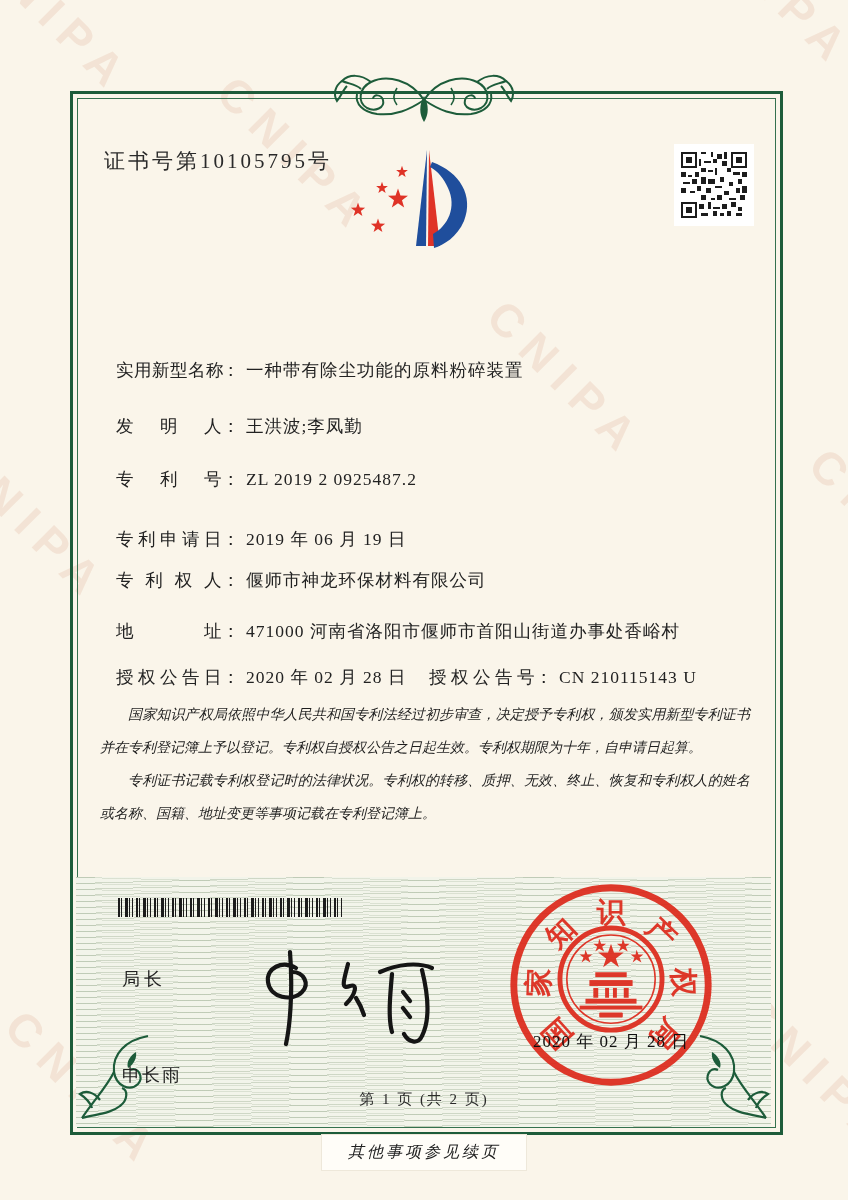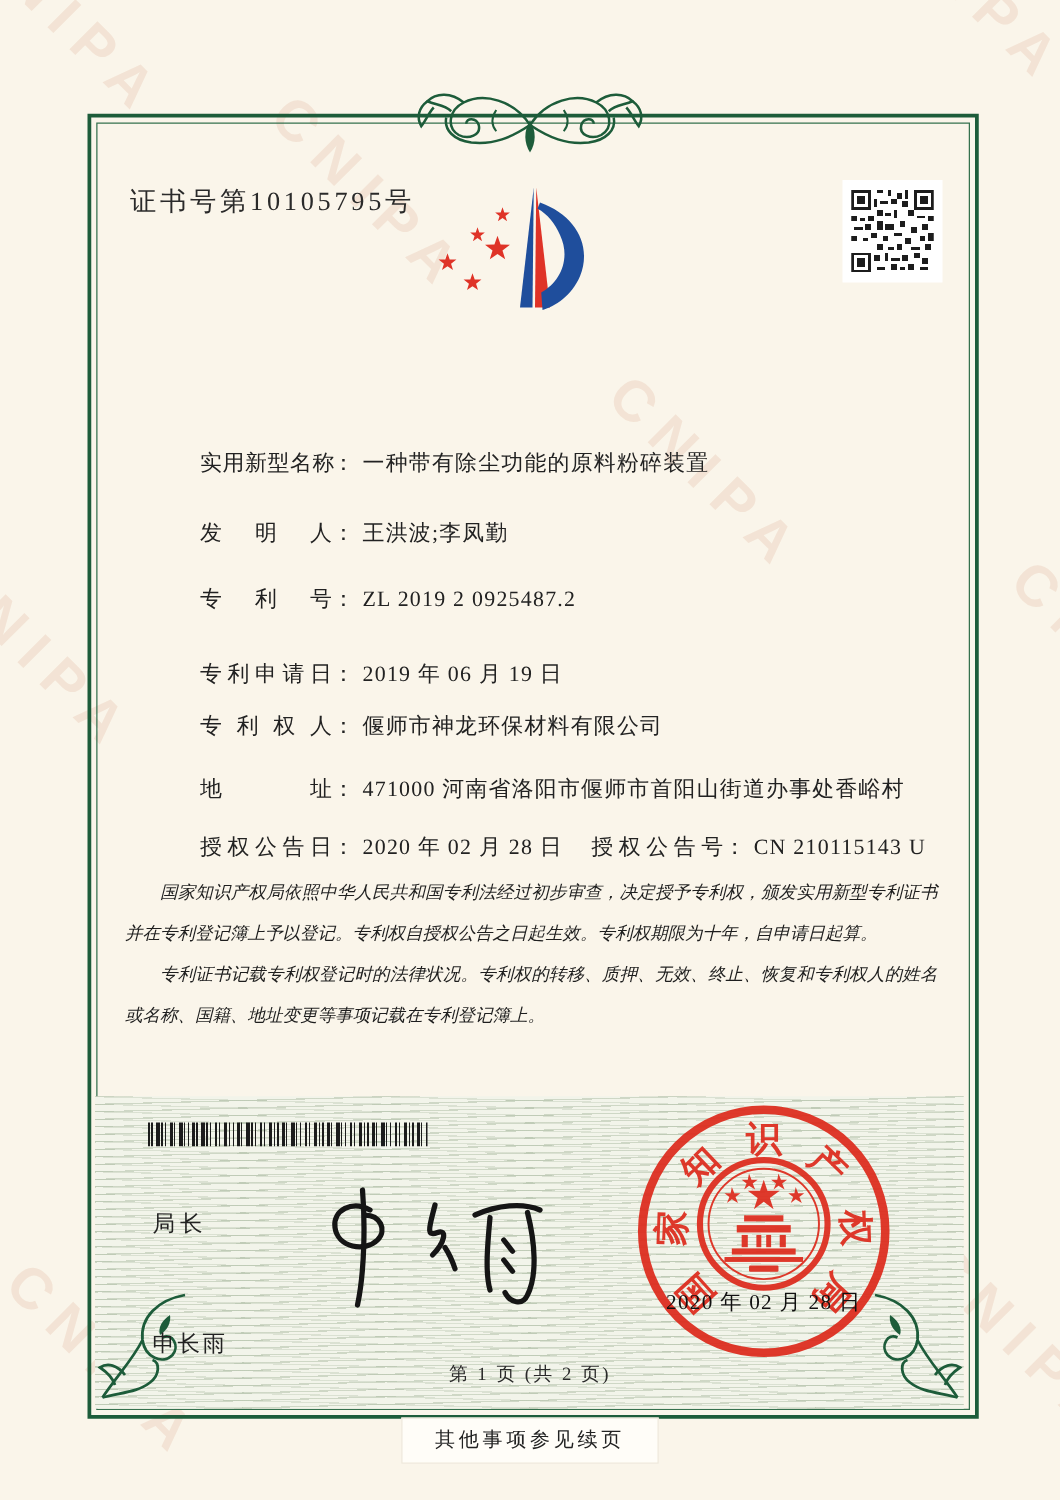--- a/index.html
+++ b/index.html
@@ -27,21 +27,21 @@
   
   .content{position:absolute;inset:0;z-index:3;}
   .cert-no{position:absolute;left:104px;top:147px;font-size:21px;letter-spacing:3px;color:#2a2a2a;}
   .logo{position:absolute;left:338px;top:142px;width:146px;height:114px;}
   .qr{position:absolute;left:674px;top:144px;width:80px;height:82px;background:#fff;
       display:flex;align-items:center;justify-content:center;}
   .qr svg{width:66px;height:66px;}
   .title{position:absolute;left:0;top:253px;width:848px;text-align:center;font-size:42px;
       font-weight:600;letter-spacing:.2em;text-indent:.2em;color:#101010;}
   .frow{position:absolute;left:116px;font-size:17.5px;letter-spacing:.5px;white-space:nowrap;}
-  .flabel{display:inline-block;width:106px;text-align:justify;text-align-last:justify;vertical-align:bottom;margin-left:44px;}
+  .flabel{display:inline-block;width:106px;text-align:justify;text-align-last:justify;vertical-align:bottom;}
   .fcolon{display:inline-block;margin-right:6px;}
   .fvalue{letter-spacing:1px;}
   .pair2{position:absolute;left:313px;top:0;}
   .body-text{position:absolute;left:100px;top:698px;width:650px;font-size:14px;line-height:33px;
       text-align:justify;font-style:italic;color:#1e1e1e;}
   .body-text p{margin:0;text-indent:2em;}
   .barcode{position:absolute;left:118px;top:898px;width:224px;height:19px;
       background:repeating-linear-gradient(90deg,
         var(--ink) 0 2px, rgba(0,0,0,0) 2px 3px,
         var(--ink) 3px 4px, rgba(0,0,0,0) 4px 7px,
@@ -50,21 +50,21 @@
         var(--ink) 14px 15px, rgba(0,0,0,0) 15px 18px);}
   .director-title{position:absolute;left:122px;top:967px;font-size:18px;letter-spacing:4px;}
   .director-name{position:absolute;left:122px;top:1048px;font-size:18px;letter-spacing:2px;margin-top:15px;}
   .signature{position:absolute;left:252px;top:946px;width:195px;height:102px;}
   .seal{position:absolute;left:503px;top:877px;width:216px;height:216px;}
   .seal-char{font-size:29px;font-weight:700;fill:var(--seal-red);font-family:"Liberation Serif","DejaVu Serif",serif;}
   .seal-date{position:absolute;left:508px;top:1030px;width:206px;text-align:center;font-size:17px;
       letter-spacing:1px;color:#101010;z-index:4;}
   .page-info{position:absolute;left:0;top:1090px;width:848px;text-align:center;font-size:15px;
       letter-spacing:2px;color:#2a2a2a;z-index:4;}
-  .footer-note{position:absolute;left:0;top:1134px;width:848px;text-align:center;z-index:3;}
+  .footer-note{position:absolute;left:0;top:1134px;width:848px;text-align:center;z-index:3;font-style:italic;}
   .footer-note span{display:inline-block;background:#fffdf8;border:1px solid #eee8da;
       padding:7px 26px;font-size:16px;letter-spacing:3px;color:#222;}
   svg{display:block;}
 </style>
 </head>
 <body>
 
 <div class="page">
 
   <span class="wm" style="left:-46px;top:-12px">CNIPA</span>

